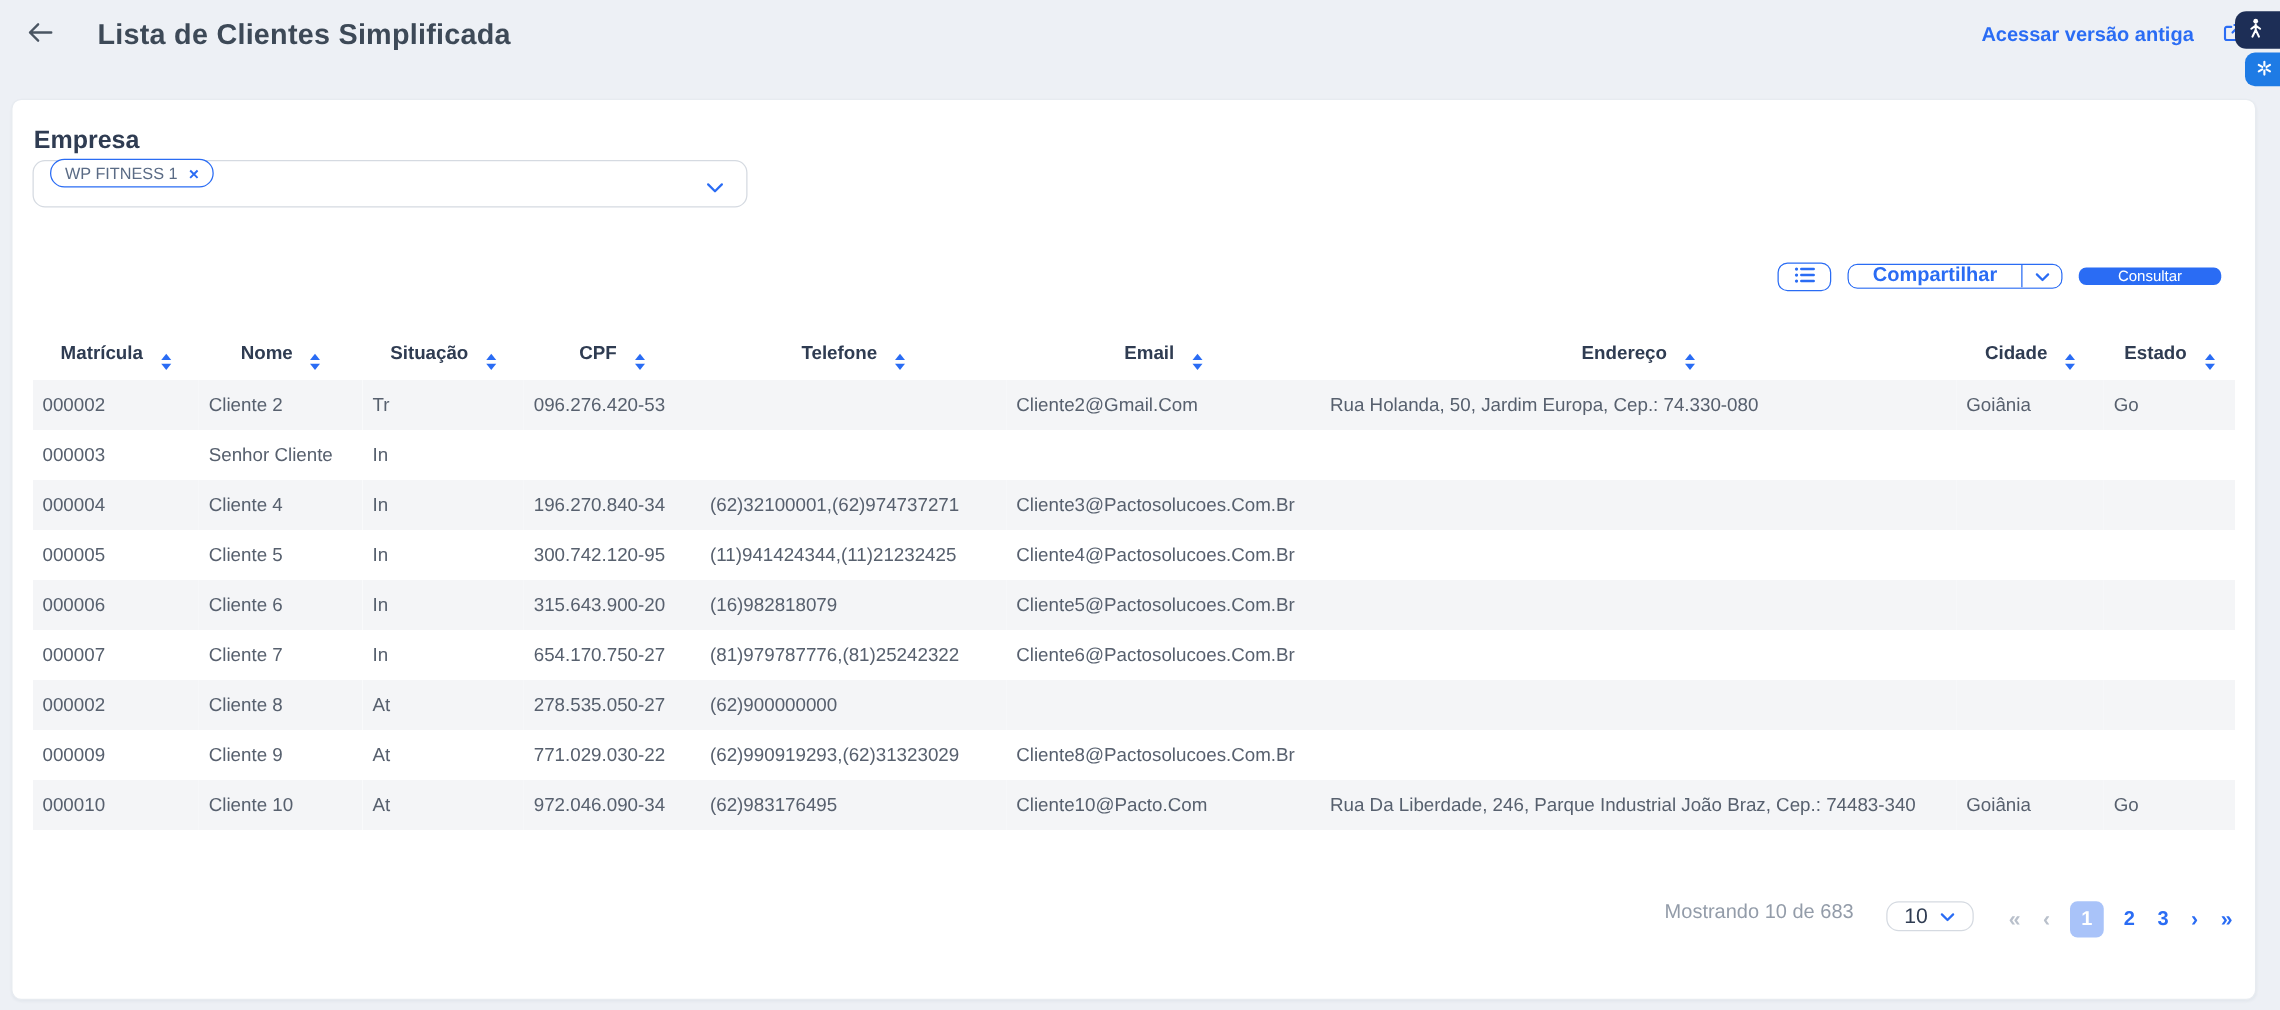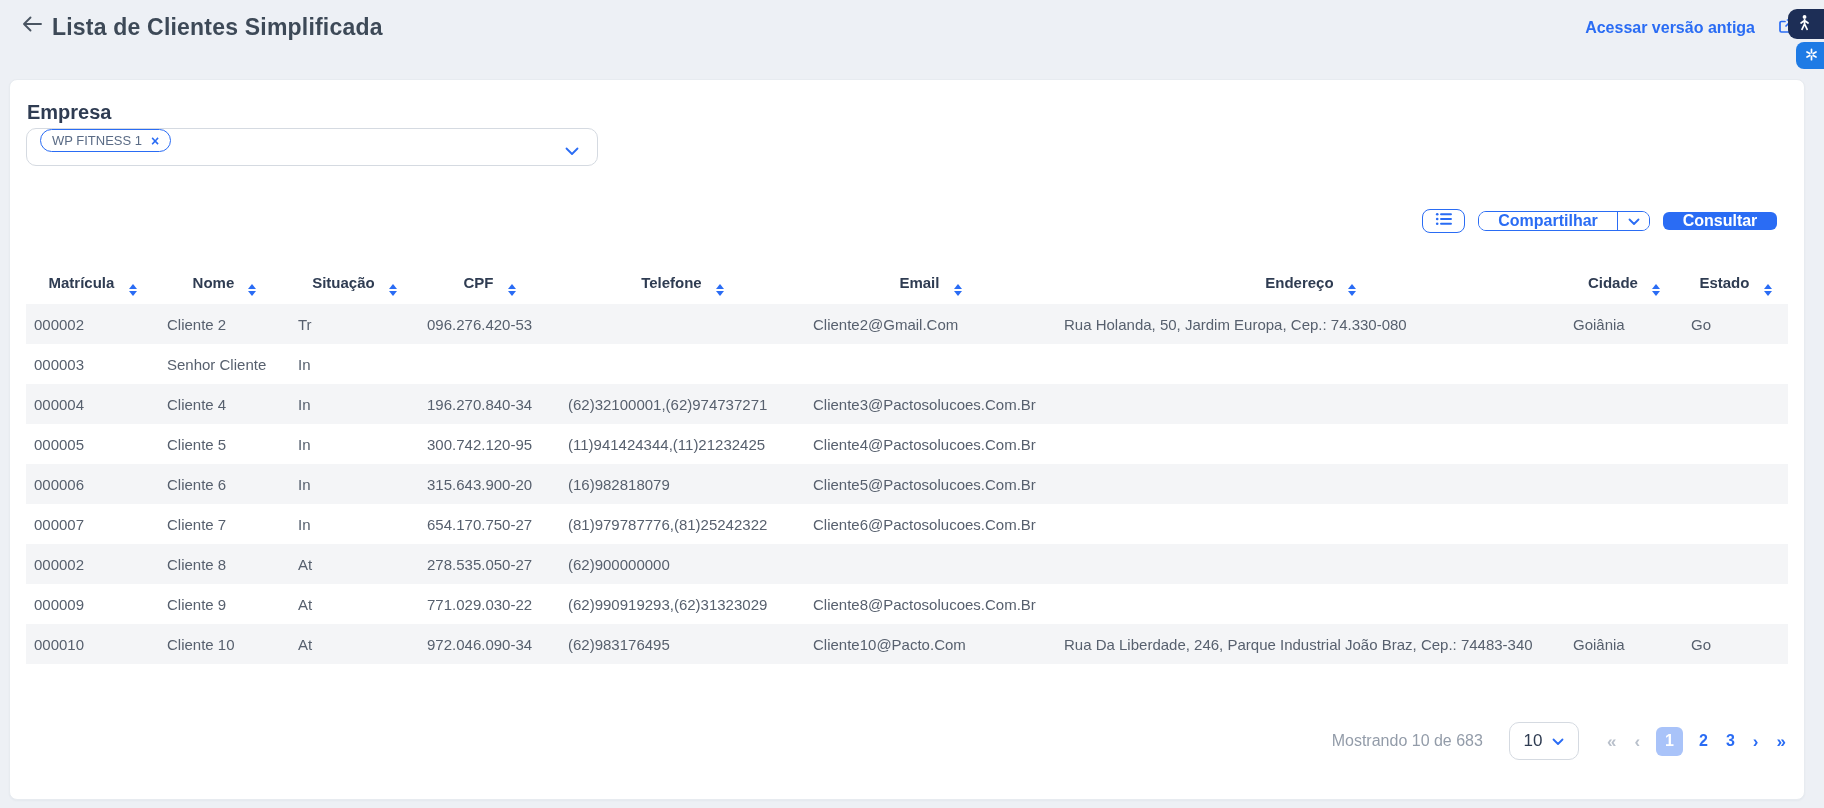--- a/index.html
+++ b/index.html
@@ -9,43 +9,43 @@
   }
   *{box-sizing:border-box;margin:0;padding:0}
   html,body{width:1824px;height:808px;overflow:hidden}
   body{
     position:relative;
     background:var(--page-bg);
     font-family:"Liberation Sans","DejaVu Sans",sans-serif;
     color:var(--cell-text);
   }
   
-  .topbar{position:absolute;left:20px;top:14px;display:flex;align-items:flex-start;gap:8px}
+  .topbar{position:absolute;left:20px;top:14px;display:flex;align-items:center;gap:34px}
   .back-btn{background:none;border:none;cursor:pointer;display:flex;align-items:center}
   .page-title{font-size:23px;font-weight:700;color:var(--title);letter-spacing:.2px}
   .old-version{position:absolute;top:18px;right:30px;display:flex;align-items:center;gap:23px;
     color:var(--accent);font-size:16px;font-weight:700;text-decoration:none;cursor:pointer}
   
   .ext-btn{position:absolute;right:0;border:none;cursor:pointer;display:flex;align-items:center;justify-content:flex-start;padding-left:8px}
   .ext-person{top:9px;width:36px;height:30px;border-radius:9px 0 0 9px;background:var(--accent-dark)}
   .ext-gpt{top:42px;width:28px;height:27px;border-radius:8px 0 0 8px;background:#1e7be5}
   
   .card{position:absolute;left:9px;right:19px;top:79px;bottom:8px;background:#fff;
     border:1px solid #e7ebf0;border-radius:8px;box-shadow:0 1px 2px rgba(30,40,70,.04)}
   .empresa-label{position:absolute;left:17px;top:21px;font-size:20px;font-weight:700;color:var(--header-text)}
   .company-select{position:absolute;left:16px;top:48px;width:572px;height:38px;background:#fff;
-    border:1.5px solid var(--border-gray);border-radius:10px;display:flex;align-items:flex-start;
-    padding:0 44px 4px 13px;cursor:pointer}
+    border:1.5px solid var(--border-gray);border-radius:10px;display:flex;align-items:flex-end;
+    padding:0 44px 15px 13px;cursor:pointer}
   .chip{display:inline-flex;align-items:center;gap:9px;border:1px solid var(--accent);
     border-radius:13px;padding:3px 11px;font-size:13px;color:#5a6b85;cursor:pointer;background:#fff}
   .chip-x{color:var(--accent);font-size:14px;font-weight:700;line-height:1;cursor:pointer}
   .select-chevron{position:absolute;right:18px;top:13px}
   
   .toolbar{position:absolute;top:121px;right:27px;display:flex;align-items:center;gap:13px;height:40px}
-  .btn{font-family:inherit;font-size:16px;font-weight:700;cursor:pointer;border-radius:8px}
+  .btn{font-family:inherit;font-size:12px;font-weight:400;cursor:pointer;border-radius:8px}
   .list-btn{width:43px;background:#fff;border:1.5px solid var(--accent);display:flex;align-items:center;justify-content:center}
   .share-group{display:flex;border:1.5px solid var(--accent);border-radius:8px;overflow:hidden;background:#fff}
   .share-main{width:138px;border:none;background:#fff;color:var(--accent);font-weight:700;font-size:16px;cursor:pointer}
   .share-caret{width:32px;border:none;border-left:1px solid var(--accent);background:#fff;cursor:pointer;
     display:flex;align-items:center;justify-content:center}
   .consult-btn{width:114px;border:none;background:var(--accent);color:#fff;border-radius:6px}
   
   .table-wrap{position:absolute;left:16px;right:16px;top:186px}
   table{width:100%;border-collapse:collapse;table-layout:fixed}
   th:nth-child(1),td:nth-child(1){width:133px}
@@ -60,23 +60,23 @@
     padding:0 8px;white-space:nowrap;cursor:pointer}
   td{height:40px;font-size:15px;color:var(--cell-text);padding:0 8px;white-space:nowrap;
     overflow:hidden;text-overflow:ellipsis}
   tbody tr{cursor:pointer}
   tbody tr:nth-child(odd){background:var(--stripe)}
   .sort{display:inline-flex;flex-direction:column;gap:2.5px;margin-left:10px;vertical-align:-1px}
   .sort i{display:block;width:0;height:0;border-left:4.5px solid transparent;border-right:4.5px solid transparent}
   .sort .up{border-bottom:5.5px solid var(--accent)}
   .sort .down{border-top:5.5px solid var(--accent)}
   
-  .tfooter{position:absolute;right:16px;top:641px;height:40px;display:flex;align-items:center;gap:26px}
+  .tfooter{position:absolute;right:16px;top:641px;height:40px;display:flex;align-items:flex-start;gap:26px}
   .showing{font-size:16px;color:var(--muted)}
-  .pagesize-select{width:70px;height:38px;border:1.5px solid var(--border-gray);border-radius:10px;
+  .pagesize-select{width:70px;height:24px;border:1.5px solid var(--border-gray);border-radius:10px;
     background:#fff;display:flex;align-items:center;justify-content:center;gap:10px;cursor:pointer;
     font-size:17px;color:var(--header-text)}
   .pagination{display:flex;align-items:center;gap:14px;font-weight:700}
   .pg{background:none;border:none;font-family:inherit;font-size:16px;font-weight:700;
     color:var(--accent);cursor:pointer;line-height:1;padding:2px}
   .pg.disabled{color:var(--disabled);cursor:default}
   .pg.page-active{background:var(--active-page-bg);color:#fff;width:27px;height:29px;
     border-radius:6px;display:flex;align-items:center;justify-content:center}
   .pg.arrow{font-size:17px}
 </style>

